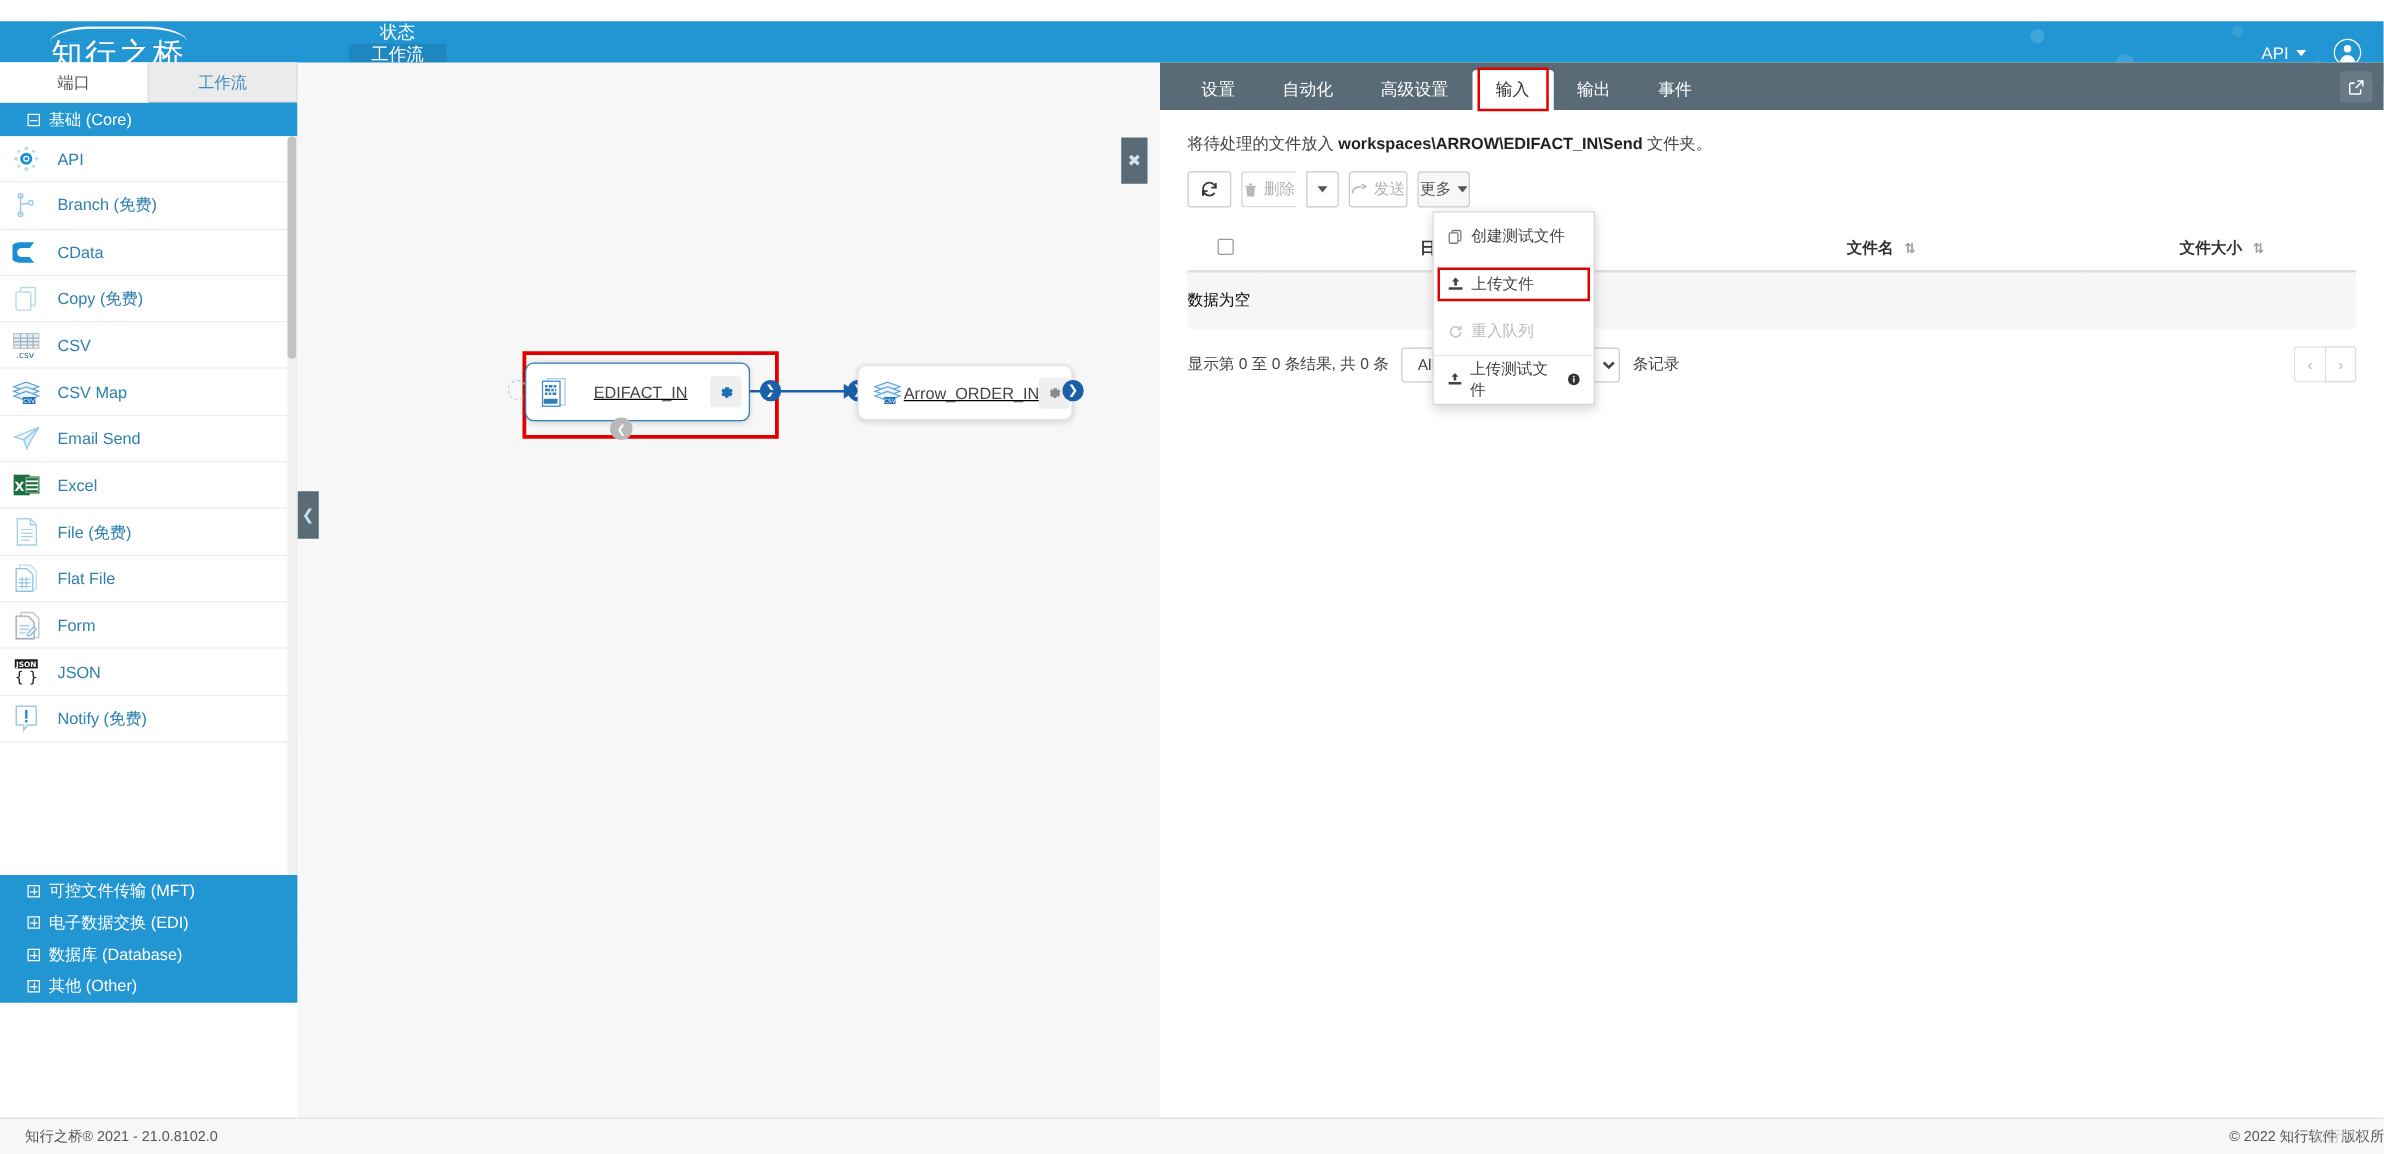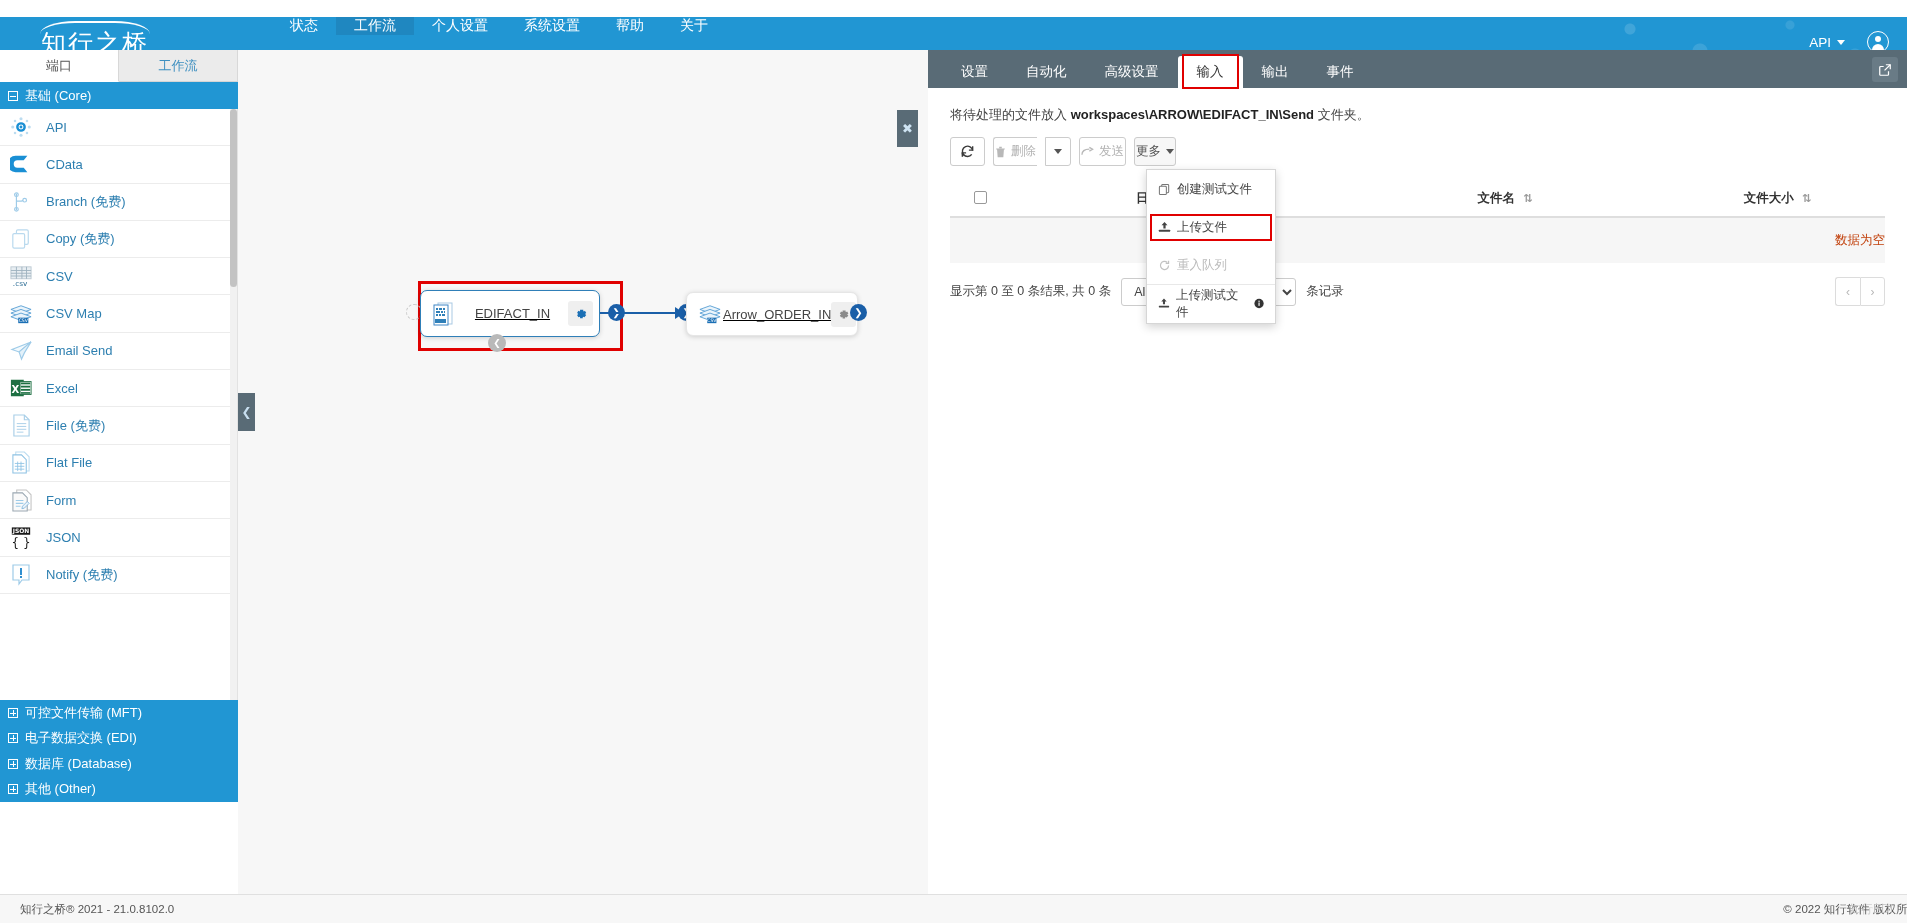--- a/index.html
+++ b/index.html
@@ -23,21 +23,21 @@
     display: flex; align-items: stretch;
   }
   .logo-wrap {
     width: 190px; display: flex; flex-direction: column;
     align-items: center; justify-content: center; color: #fff;
     padding-top: 2px;
   }
   .logo-arc { width: 110px; height: 13px; border-top: 2px solid #fff; border-radius: 60px 60px 0 0 / 22px 22px 0 0; margin-bottom: -4px;}
   .logo-cn { font-size: 25px; letter-spacing: 2px; line-height: 28px; font-family: "DejaVu Sans", sans-serif; }
   .logo-en { font-size: 5.5px; letter-spacing: 2.2px; opacity: .85; margin-top: 1px; }
-  .nav-items { display: flex; align-items: flex-start; margin-left: 82px; }
+  .nav-items { display: flex; align-items: center; margin-left: 82px; flex-direction: column; }
   .nav-item {
     color: #fff; font-size: 14px; display: flex; align-items: center;
     padding: 0 18px; cursor: pointer; white-space: nowrap;
   }
   .nav-item.active { background: #1f87c0; }
   .nav-right { margin-left: auto; display: flex; align-items: center; padding-right: 18px; gap: 22px; }
   .api-drop { color: #fff; font-size: 13.5px; display: flex; align-items: center; gap: 6px; cursor: pointer; }
   .caret-down { width: 0; height: 0; border-left: 4px solid transparent; border-right: 4px solid transparent; border-top: 5px solid currentColor; }
   .user-ico { width: 22px; height: 22px; border: 1.6px solid #fff; border-radius: 50%; position: relative; cursor: pointer; }
   .user-ico::before { content:""; position:absolute; left:50%; top:4px; transform:translateX(-50%); width:6px; height:6px; border-radius:50%; background:#fff;}
@@ -47,21 +47,21 @@
   .sidebar { position: absolute; left: 0; top: 50px; width: 238px; height: 873px; background: #fff; }
   .side-tabs { display: flex; height: 32px; background: #ebebeb; border-bottom: 1px solid #d5d5d5; }
   .side-tab {
     flex: 1; display: flex; align-items: center; justify-content: center;
     font-size: 13px; color: #3d8fc0; cursor: pointer; background: #ebebeb;
     border-right: 1px solid #d8d8d8;
   }
   .side-tab.active { background: #fff; color: #555; border-bottom: 1px solid #fff; margin-bottom: -1px; }
   .grp-head {
     height: 27px; background: #2196d3; color: #fff; font-size: 13px;
-    display: flex; align-items: center; padding-left: 8px; gap: 7px; cursor: pointer;
+    display: flex; align-items: center; padding-left: 22px; gap: 7px; cursor: pointer;
   }
   .sq { width: 10px; height: 10px; border: 1px solid #fff; position: relative; flex: none; }
   .sq::before { content:""; position:absolute; left:1px; right:1px; top:4px; height:1px; background:#fff; }
   .sq.plus::after { content:""; position:absolute; top:1px; bottom:1px; left:4px; width:1px; background:#fff; }
   .port-list { height: 591px; overflow: hidden; position: relative; border-right: 1px solid #e2e2e2; }
   .port-item {
     height: 37.3px; display: flex; align-items: center; gap: 13px;
     padding-left: 9px; border-bottom: 1px solid #ececec; cursor: pointer; background: #fff;
   }
   .port-label { font-size: 13px; color: #2d7fb0; }
@@ -142,21 +142,21 @@
   .mitem.disabled { color: #bbb; }
   .mitem.hl-red { outline: 2.5px solid #e00000; outline-offset: -1px; margin: 13px 4px; padding: 12px 7px; }
   .msep { height: 1px; background: #e8e8e8; margin: 6px 0; }
 
   table.ftable { width: 100%; border-collapse: collapse; margin-top: 16px; }
   table.ftable th {
     font-size: 12.5px; color: #333; padding: 8px 6px 9px 6px; border-bottom: 2px solid #dedede;
     text-align: center; white-space: nowrap; cursor: pointer;
   }
   .sortico { color: #9b9b9b; font-size: 11px; margin-left: 5px; }
-  table.ftable td.empty { background: #f6f6f6; text-align: right; font-size: 12.5px; color: #c2410c; padding: 14px 0; }
+  table.ftable td.empty { background: #f6f6f6; text-align: left; font-size: 12.5px; color: #000000; padding: 14px 0; }
   .pagerow { display: flex; align-items: center; margin-top: 14px; font-size: 12.5px; color: #444; }
   .psel {
     height: 28px; width: 175px; margin: 0 10px; border: 1px solid #ccc; border-radius: 3px;
     background: #fff; font-size: 12.5px; color: #444; padding: 0 8px;
   }
   .pager { margin-left: auto; display: flex; }
   .pgbtn {
     width: 25px; height: 29px; border: 1px solid #dcdcdc; display: flex; align-items: center;
     justify-content: center; color: #b8b8b8; font-size: 12px; cursor: pointer; background: #fff;
   }
@@ -228,37 +228,37 @@
                   <circle cx="18.5" cy="18.5" r="1.4"></circle>
                   <circle cx="18.5" cy="5.5" r="1.4"></circle>
                   <circle cx="5.5" cy="18.5" r="1.4"></circle>
                 </g>
               </svg>
             </span>
             <span class="port-label">API</span>
           </div>
           <div class="port-item">
             <span class="p-ico">
-              <svg width="22" height="20" viewBox="0 0 24 22">
-                <path d="M19 2H6a5 5 0 0 0 0 18h13l-4-5H8a4 4 0 0 1 0-8h7z" fill="#1a8fd4"></path>
-              </svg>
-            </span>
-            <span class="port-label">CData</span>
-          </div>
-          <div class="port-item">
-            <span class="p-ico">
               <svg width="22" height="22" viewBox="0 0 24 24" fill="none" stroke="#9ecbe8" stroke-width="1.3">
                 <path d="M7 3v18"></path>
                 <circle cx="7" cy="4" r="2"></circle>
                 <circle cx="7" cy="20" r="2"></circle>
                 <circle cx="16" cy="10" r="2"></circle>
                 <path d="M7 11h5a2 2 0 0 0 2-1"></path>
               </svg>
             </span>
             <span class="port-label">Branch (免费)</span>
+          </div>
+          <div class="port-item">
+            <span class="p-ico">
+              <svg width="22" height="20" viewBox="0 0 24 22">
+                <path d="M19 2H6a5 5 0 0 0 0 18h13l-4-5H8a4 4 0 0 1 0-8h7z" fill="#1a8fd4"></path>
+              </svg>
+            </span>
+            <span class="port-label">CData</span>
           </div>
           <div class="port-item">
             <span class="p-ico">
               <svg width="20" height="22" viewBox="0 0 22 24" fill="none" stroke="#b9d9ee" stroke-width="1.3">
                 <rect x="6" y="2" width="13" height="16" rx="1.5"></rect>
                 <rect x="2" y="6" width="13" height="16" rx="1.5" fill="#fff"></rect>
               </svg>
             </span>
             <span class="port-label">Copy (免费)</span>
           </div>

